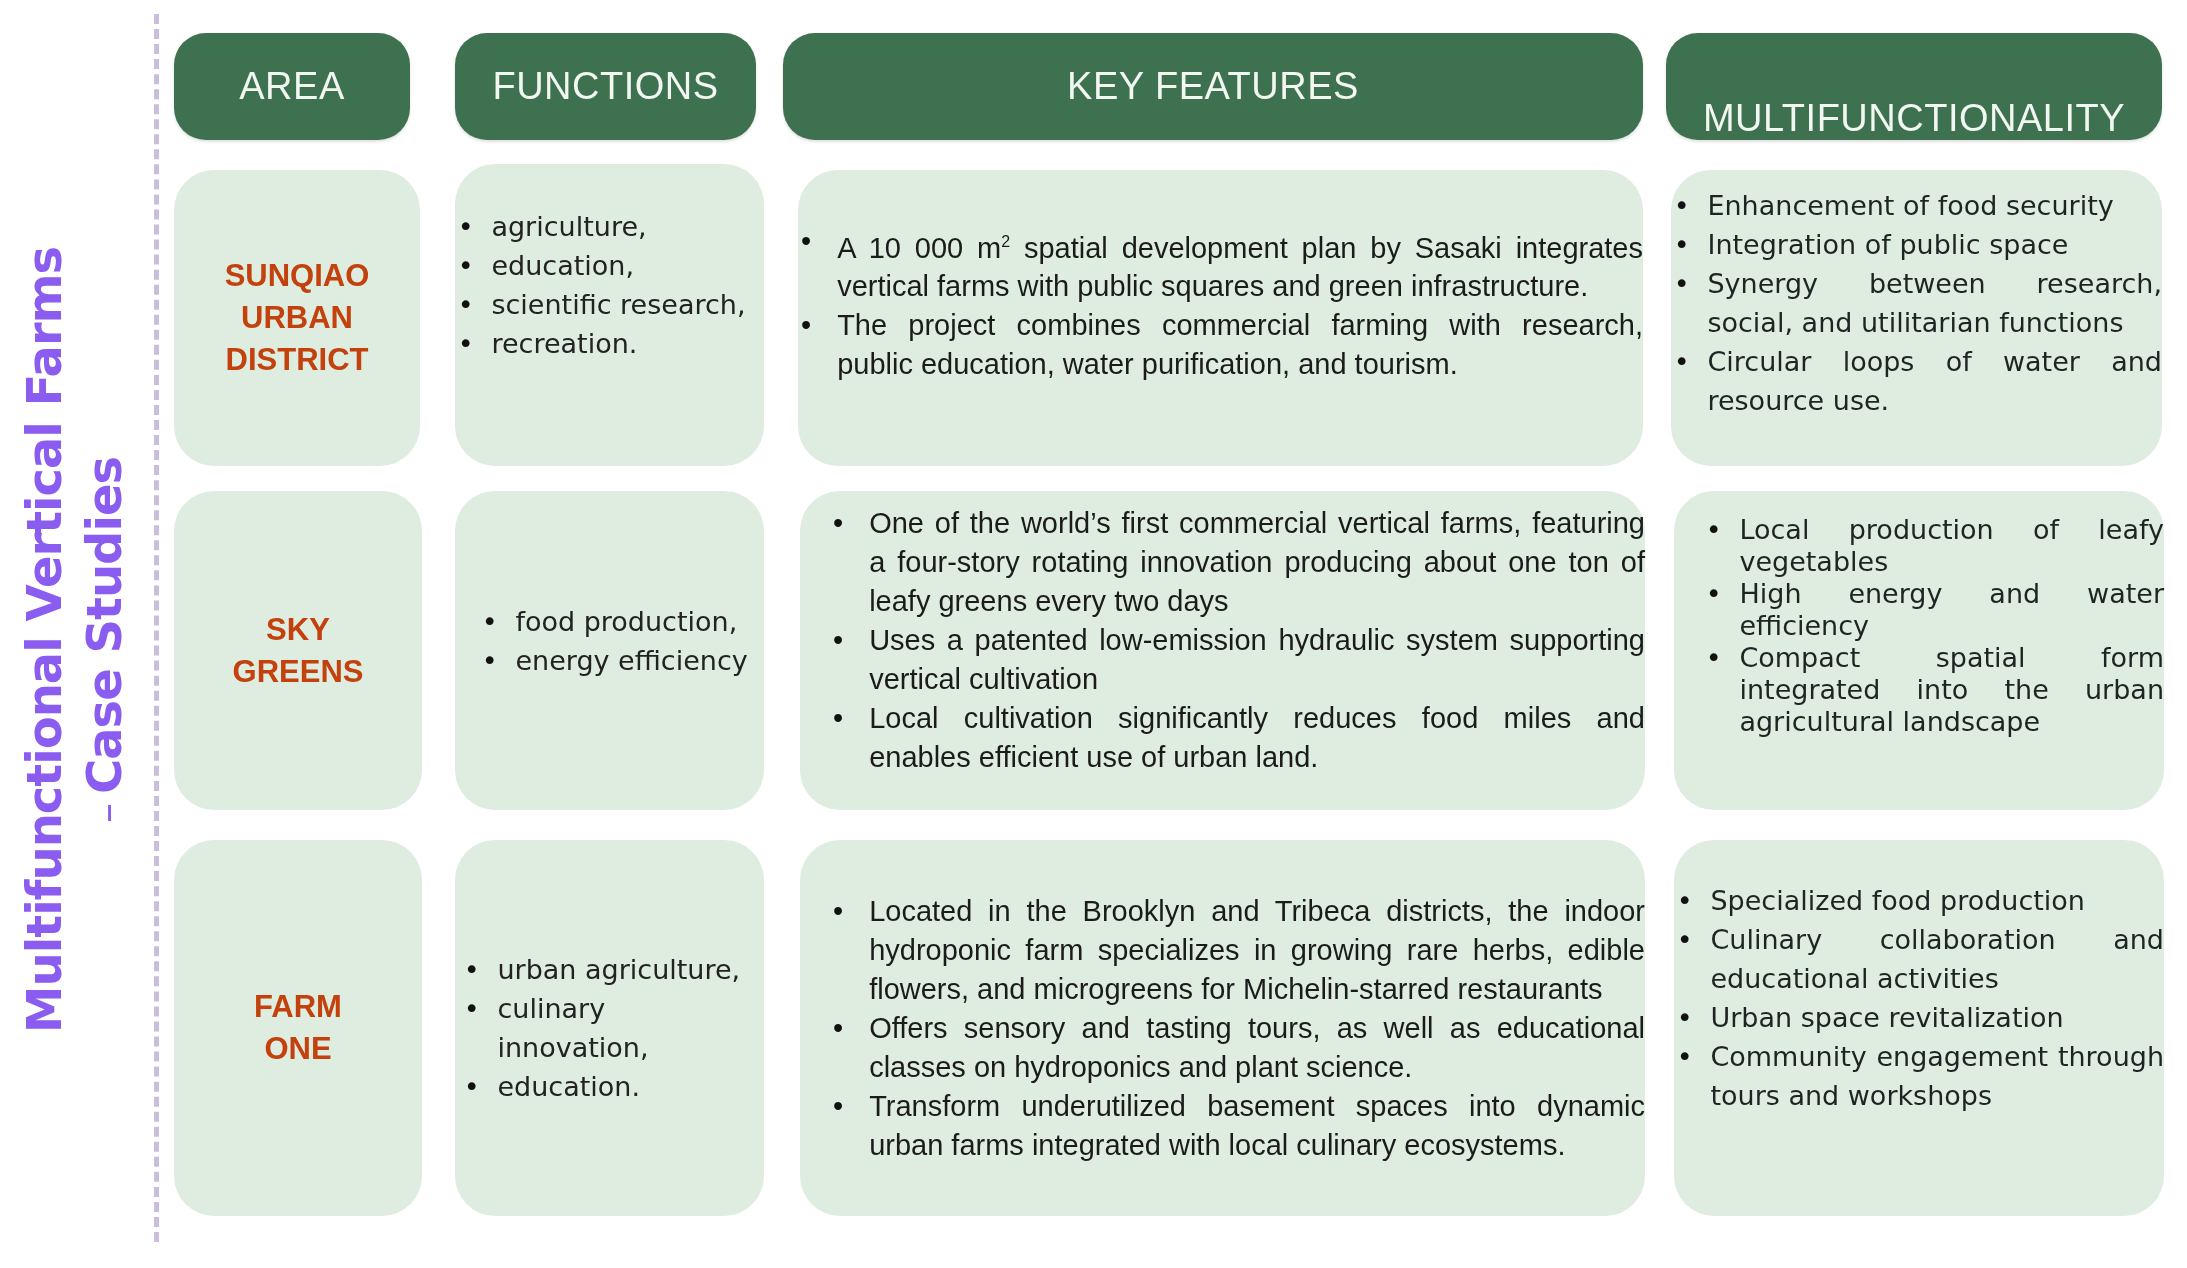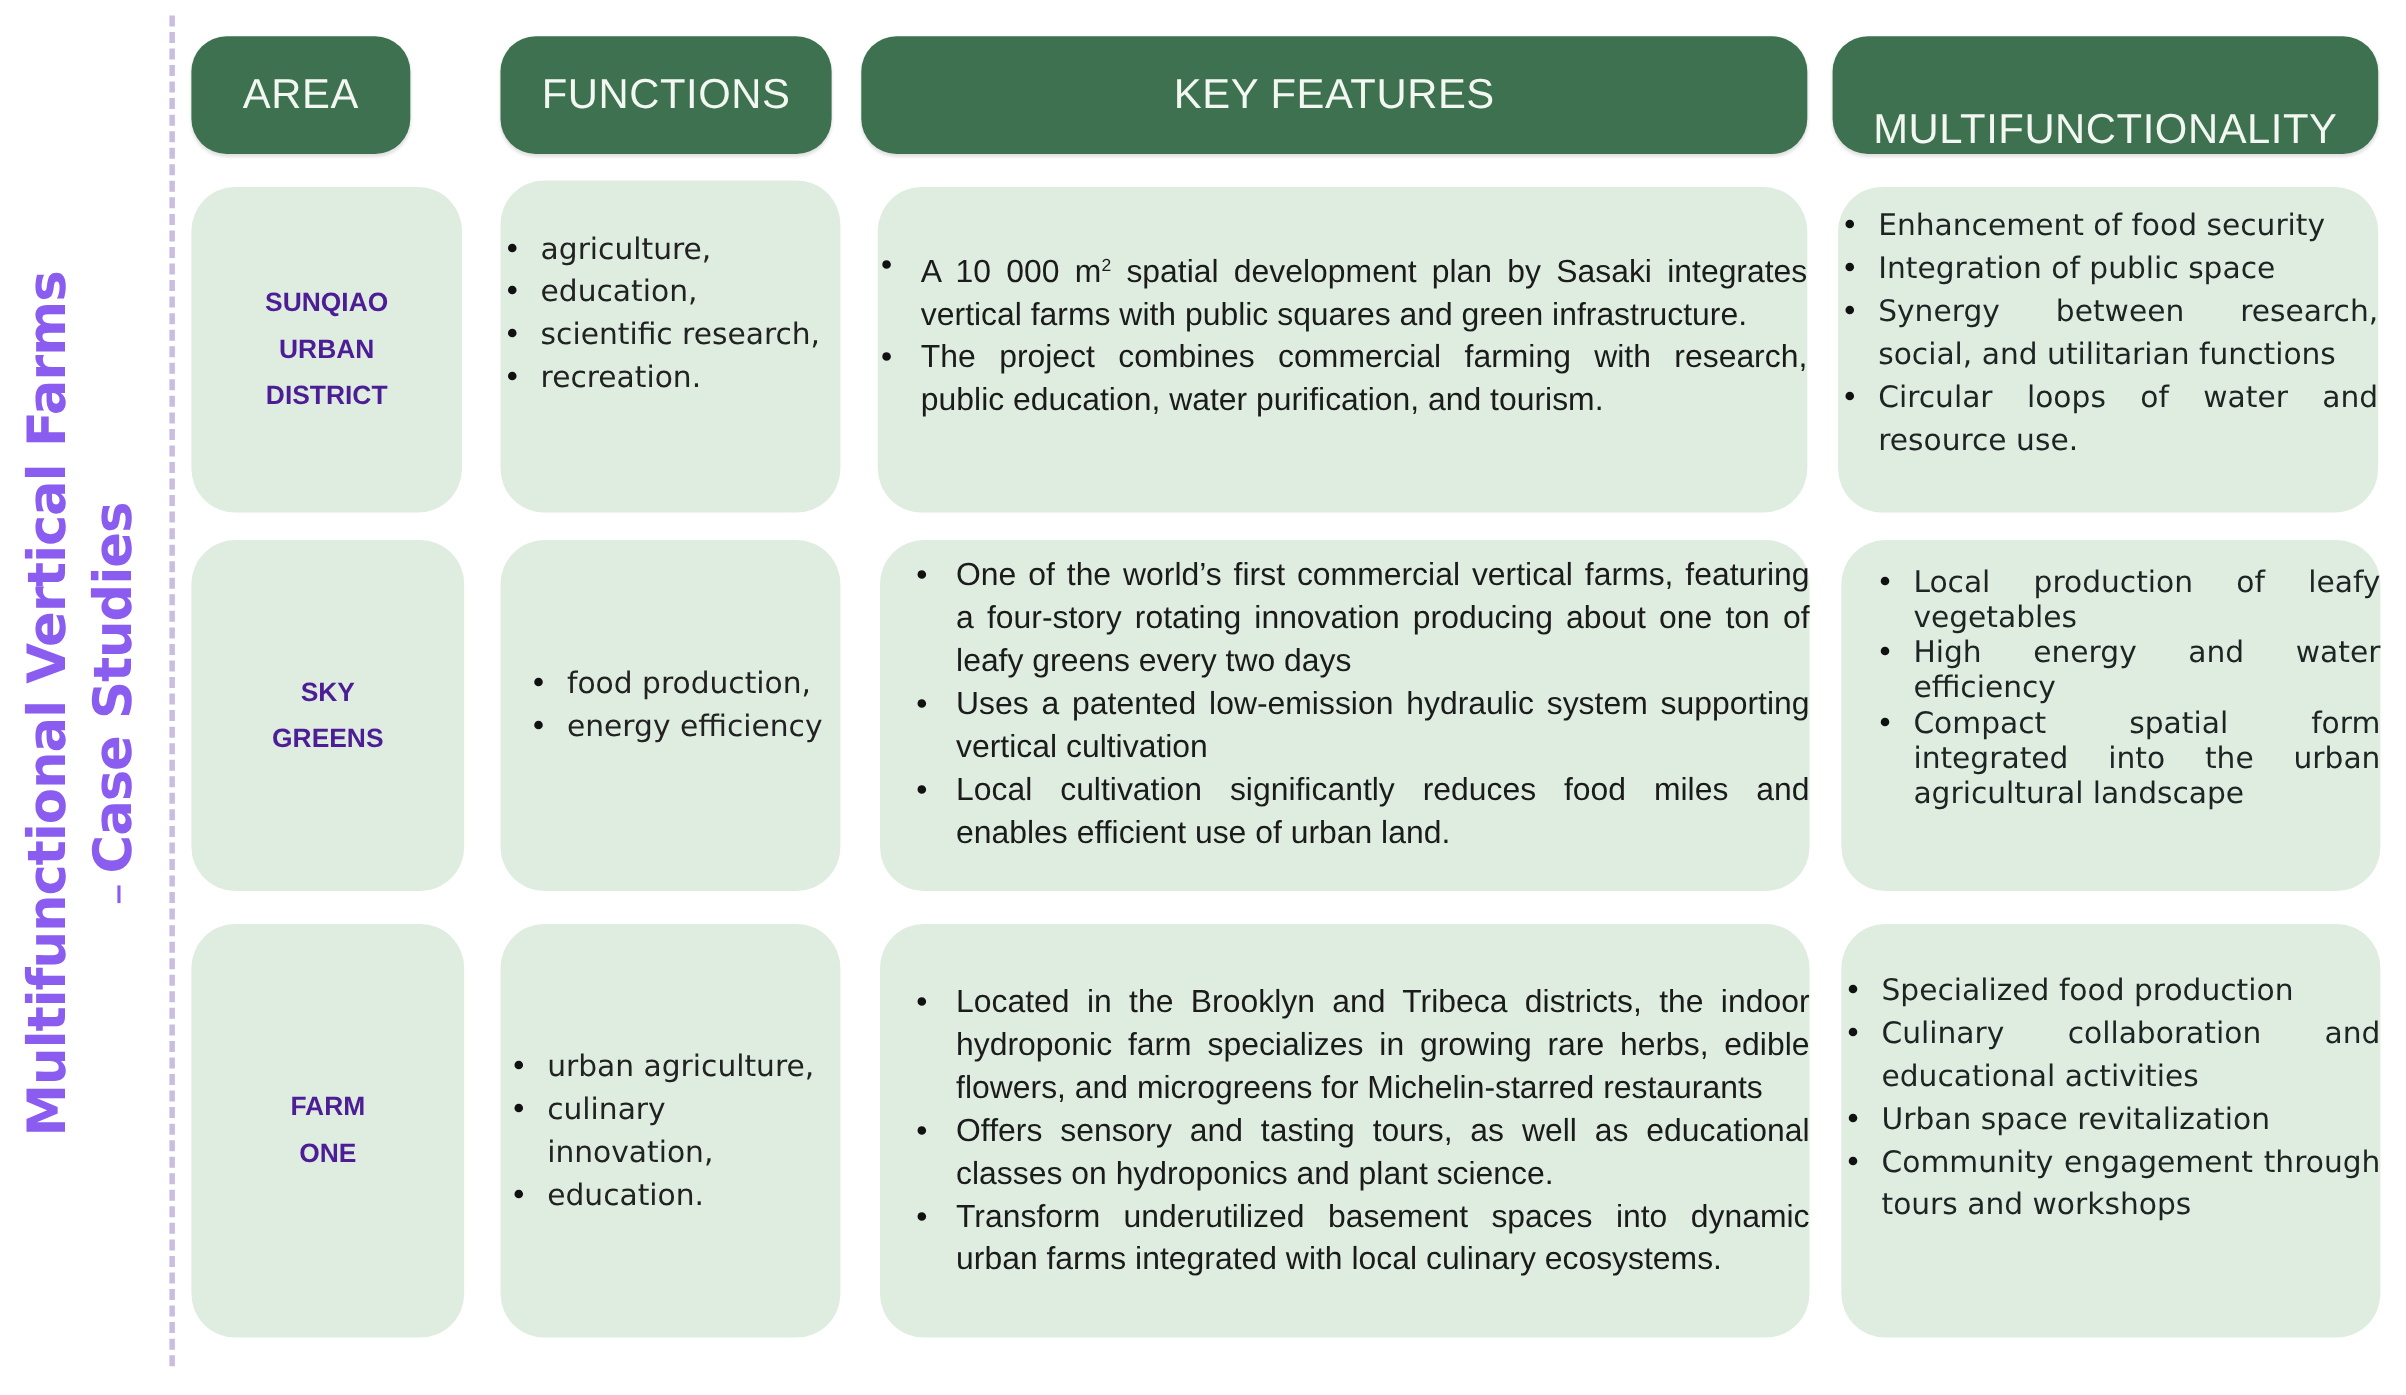--- a/index.html
+++ b/index.html
@@ -72,23 +72,23 @@
       box-sizing: border-box;
       color: #1d1f22;
     }
     .area-card {
       display: flex;
       align-items: center;
       justify-content: center;
       text-align: center;
       font-family: "Liberation Sans", sans-serif;
       font-weight: bold;
-      font-size: 24px;
+      font-size: 31px;
       line-height: 42px;
-      color: #4c1d95;
+      color: #c2410c;
     }
     .area-card span { display: block; }
     .list-card {
       display: flex;
       align-items: center;
     }
     ul.blist {
       margin: 0;
       padding: 0;
       list-style: none;
@@ -136,21 +136,21 @@
 
 <div class="side-title">
   <div class="rot">
     <span class="line1">Multifunctional Vertical Farms</span>
     <span class="line2"><span class="dash">–</span><span>Case Studies</span></span>
   </div>
 </div>
 
 <div class="divider"></div>
 
-<div class="hdr" style="left:174px;width:199px;">
+<div class="hdr" style="left:174px;width:236px;">
   <span>AREA</span>
 </div>
 <div class="hdr" style="left:455px;width:301px;">
   <span>FUNCTIONS</span>
 </div>
 <div class="hdr" style="left:783px;width:860px;">
   <span>KEY FEATURES</span>
 </div>
 <div class="hdr" style="left:1666px;width:496px;align-items:flex-end;">
   <span>MULTIFUNCTIONALITY</span>

